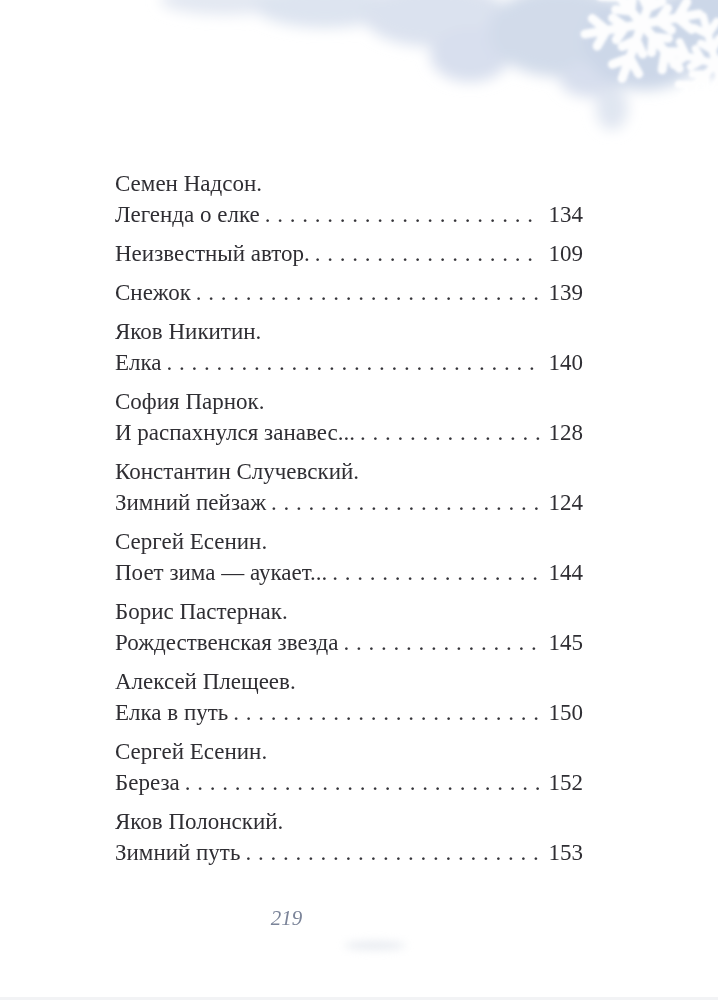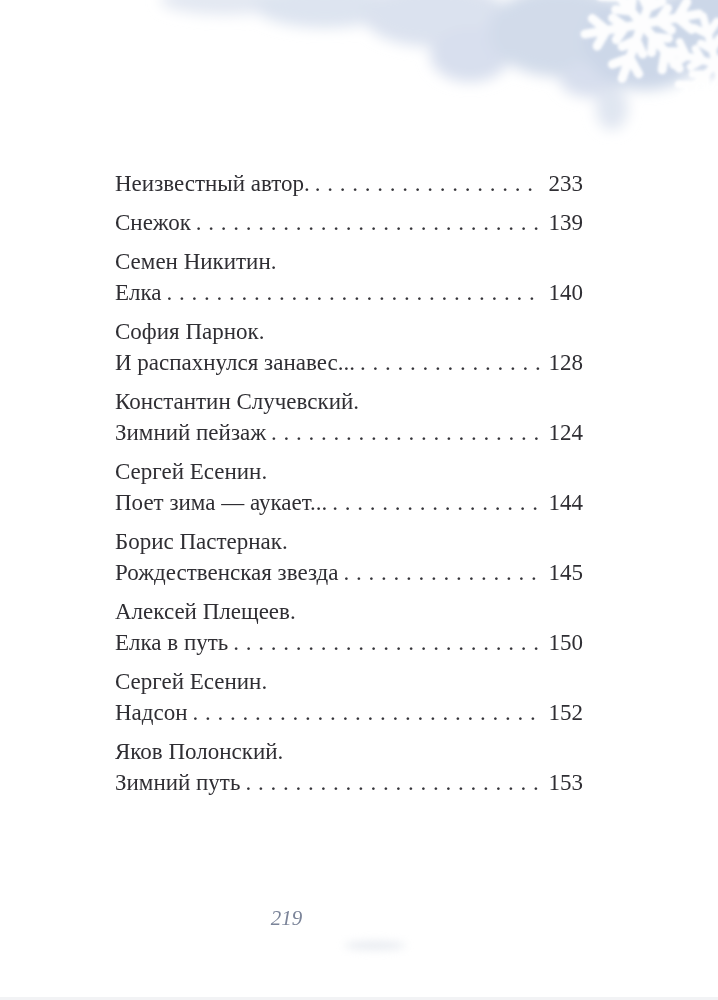--- a/index.html
+++ b/index.html
@@ -110,39 +110,47 @@
         </g>
       <g transform="translate(716,64) rotate(-15) scale(0.85)">
           <use href="#flake"></use>
         </g>
     </g>
   </svg>
 </div>
 
 <div class="toc">
 
+  <div class="entry">
+    <div class="author">Семен Надсон.</div>
+    <div class="line">
+      <span class="title">Легенда о елке</span>
+      <span class="dots"></span>
+      <span class="num">134</span>
+    </div>
+  </div>
 
   <div class="entry">
     <div class="line">
       <span class="title">Неизвестный автор.</span>
       <span class="dots"></span>
-      <span class="num">233</span>
+      <span class="num">109</span>
     </div>
   </div>
 
   <div class="entry">
     <div class="line">
       <span class="title">Снежок</span>
       <span class="dots"></span>
       <span class="num">139</span>
     </div>
   </div>
 
   <div class="entry">
-    <div class="author">Семен Никитин.</div>
+    <div class="author">Яков Никитин.</div>
     <div class="line">
       <span class="title">Елка</span>
       <span class="dots"></span>
       <span class="num">140</span>
     </div>
   </div>
 
   <div class="entry">
     <div class="author">София Парнок.</div>
     <div class="line">
@@ -184,21 +192,21 @@
     <div class="line">
       <span class="title">Елка в путь</span>
       <span class="dots"></span>
       <span class="num">150</span>
     </div>
   </div>
 
   <div class="entry">
     <div class="author">Сергей Есенин.</div>
     <div class="line">
-      <span class="title">Надсон</span>
+      <span class="title">Береза</span>
       <span class="dots"></span>
       <span class="num">152</span>
     </div>
   </div>
 
   <div class="entry">
     <div class="author">Яков Полонский.</div>
     <div class="line">
       <span class="title">Зимний путь</span>
       <span class="dots"></span>

